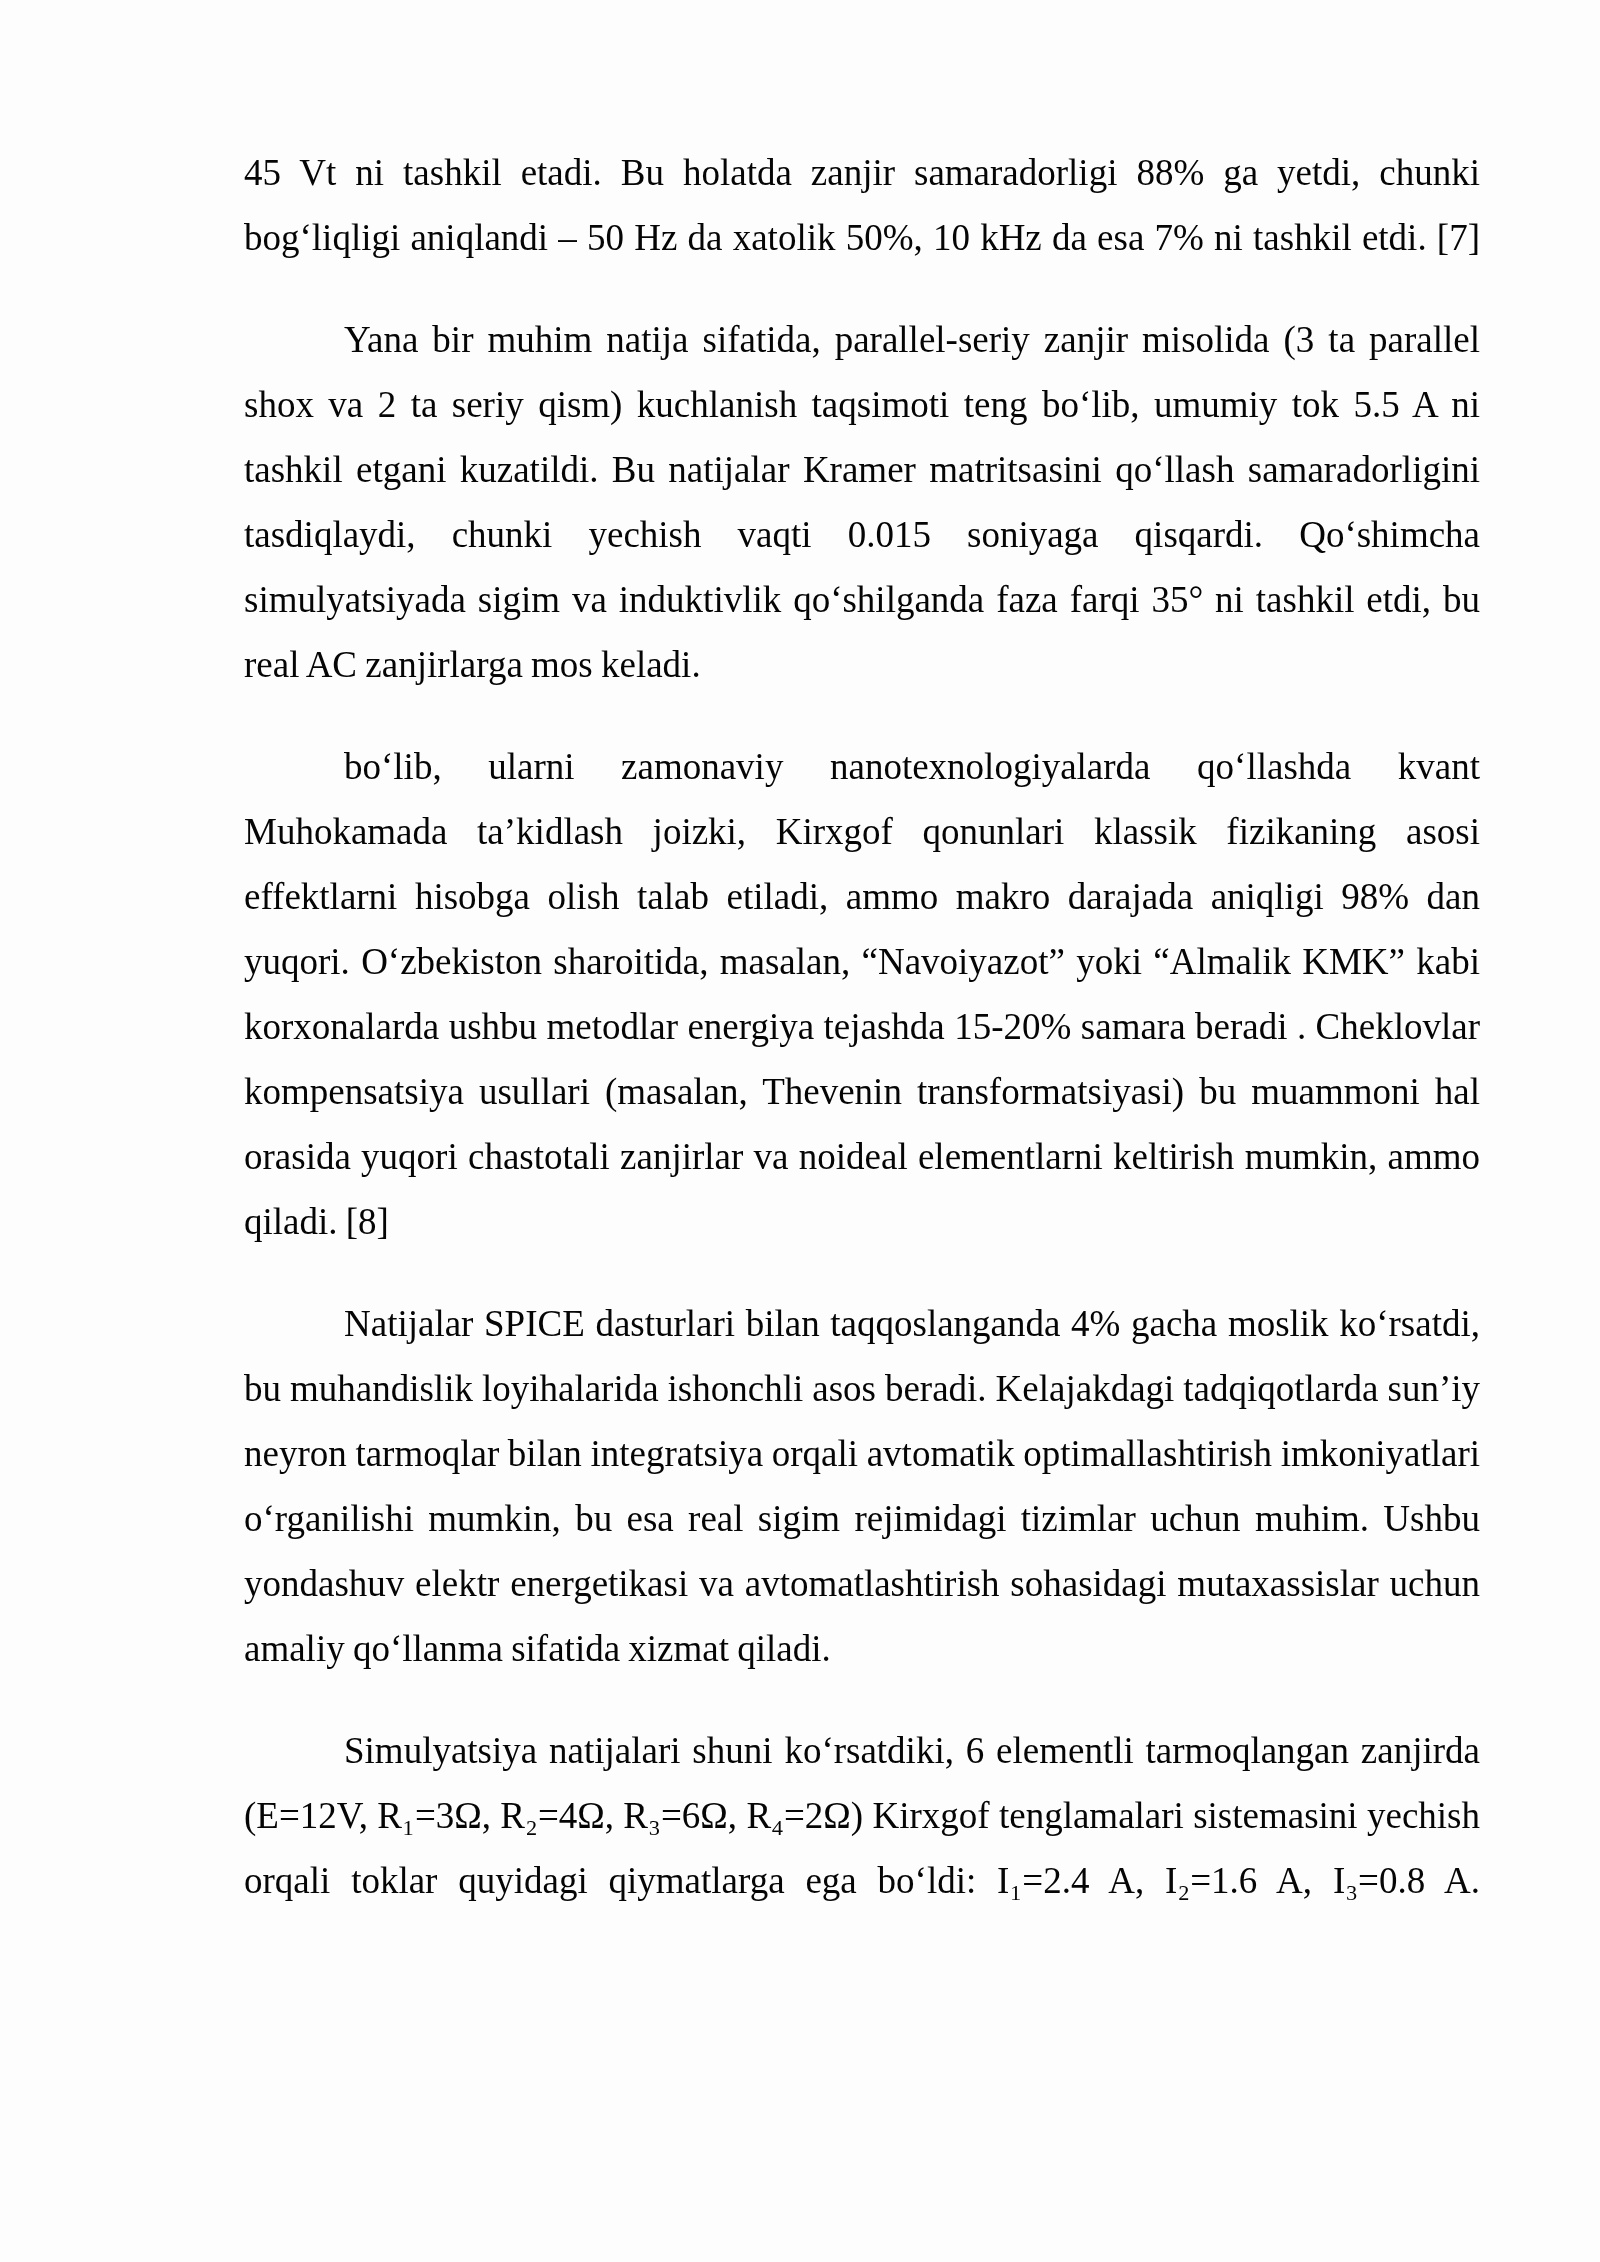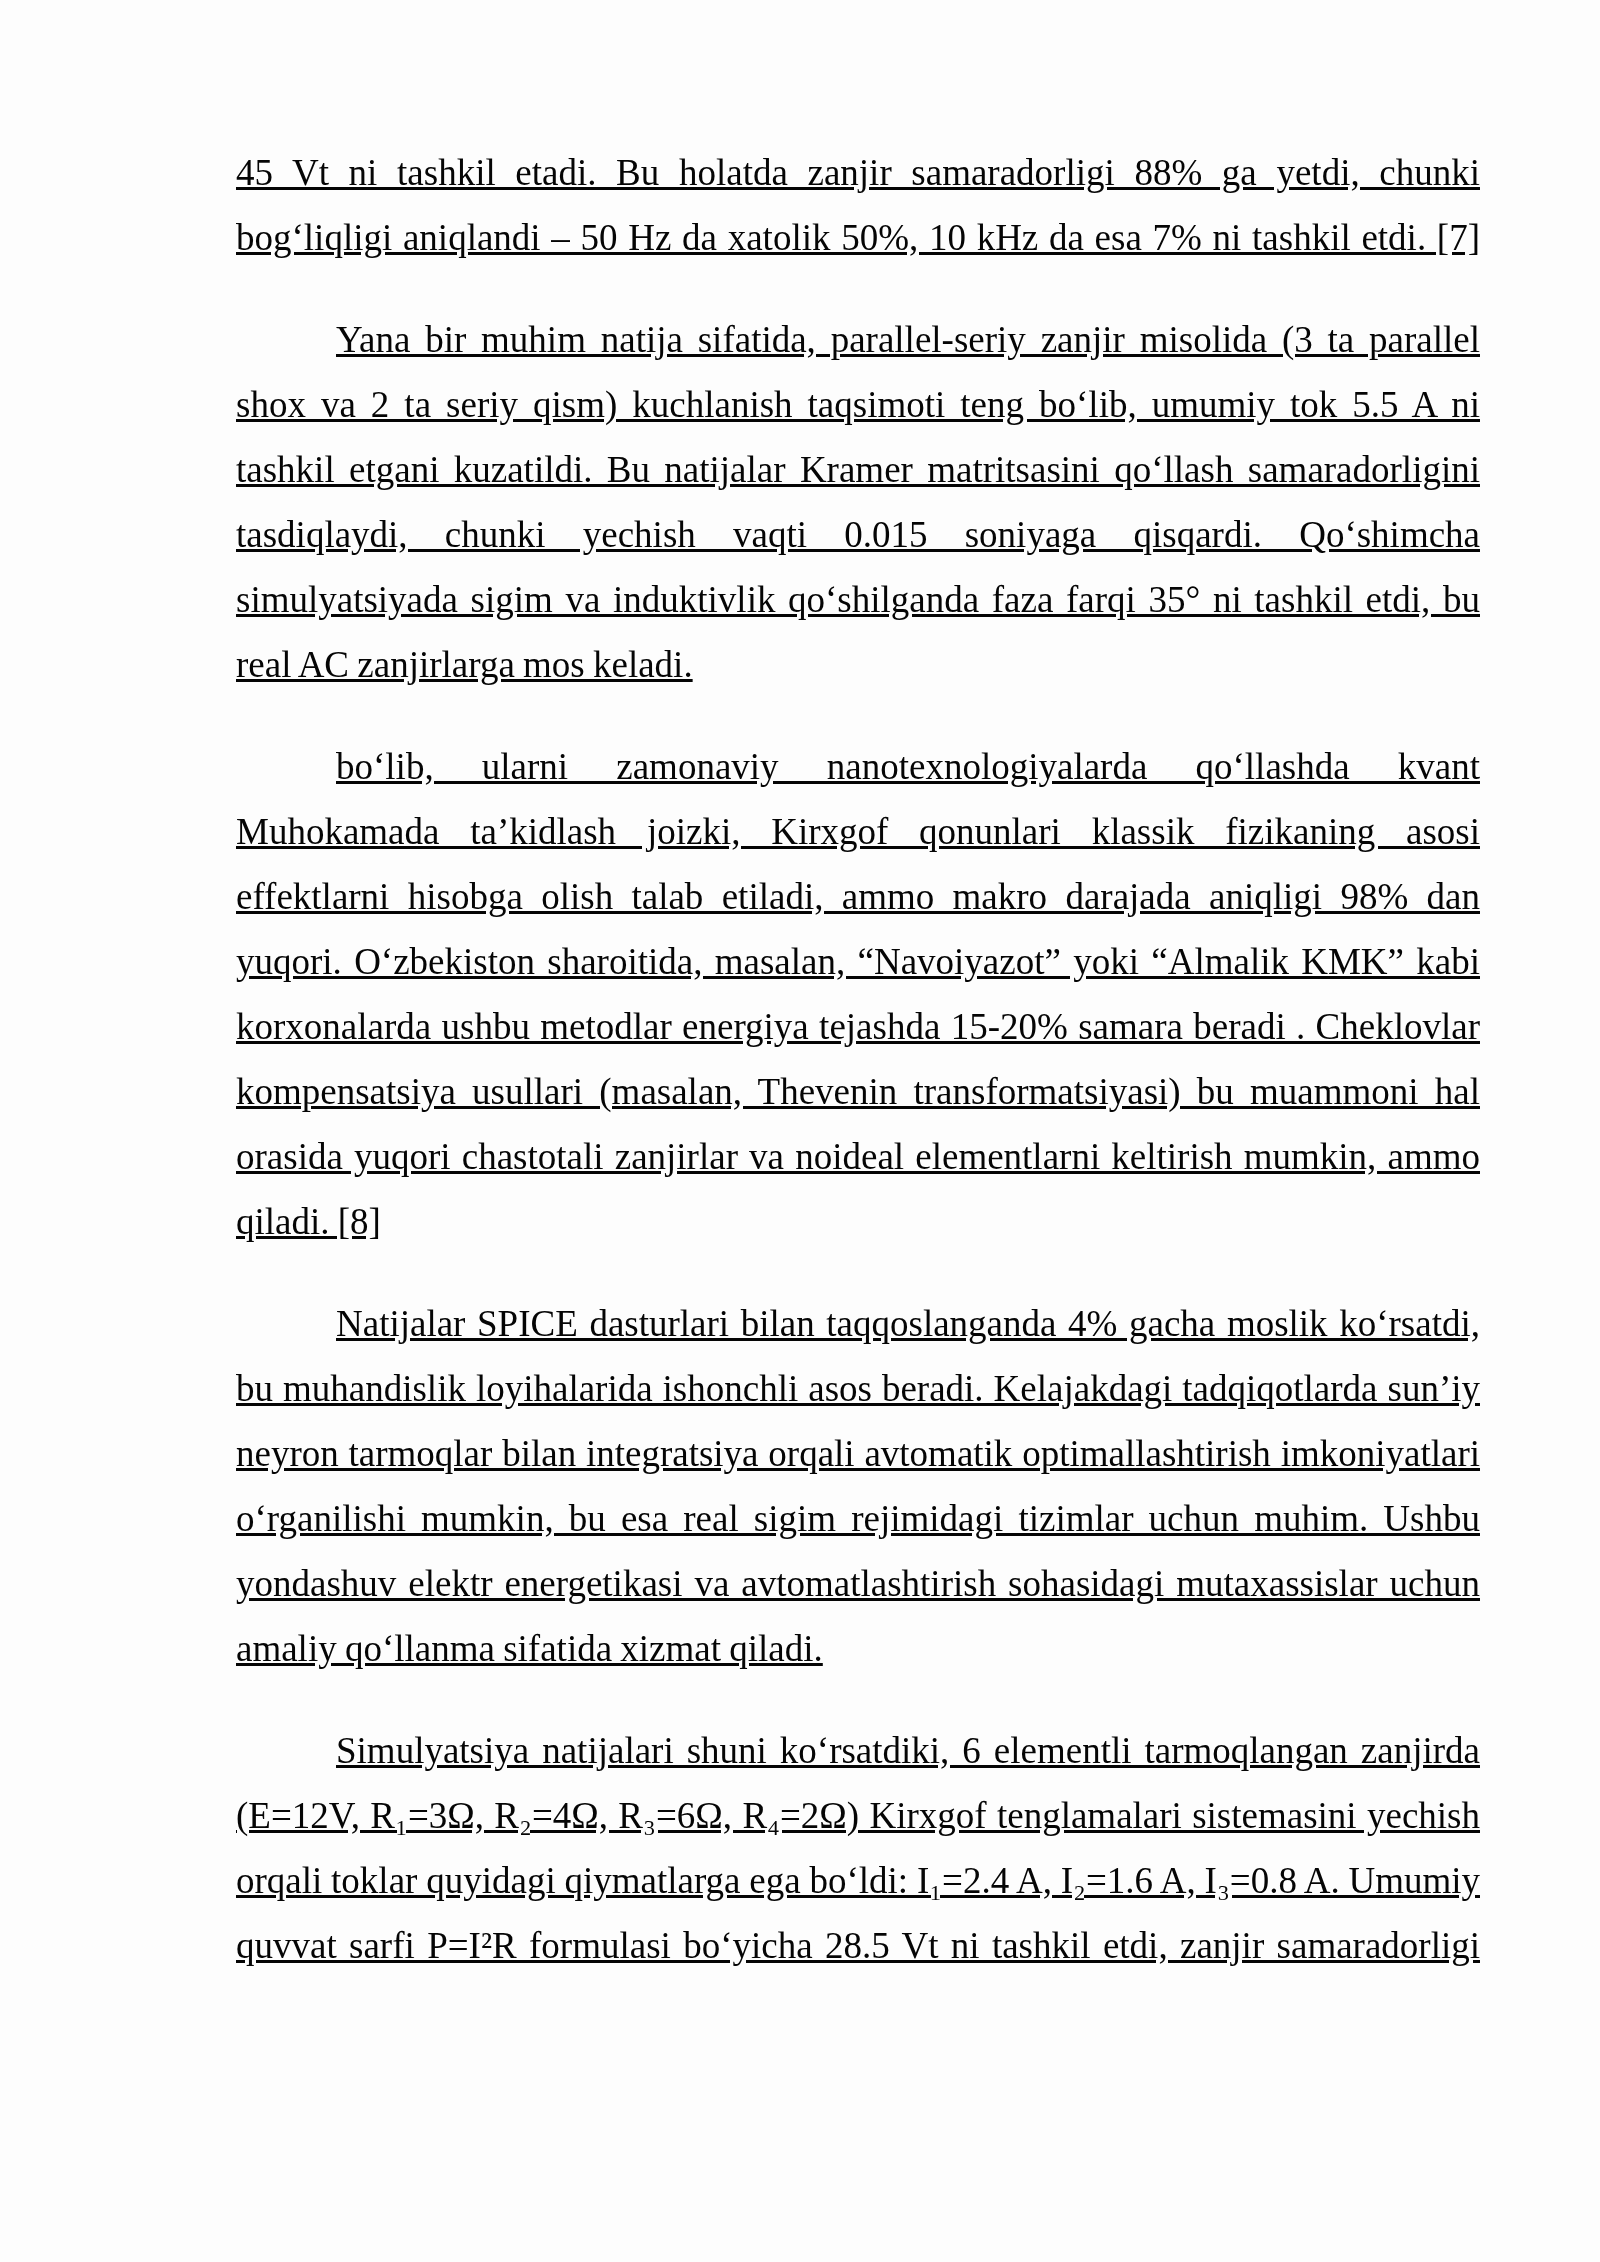--- a/index.html
+++ b/index.html
@@ -13,22 +13,21 @@
     height: 2262px;
     box-sizing: border-box;
     background: #fdfdfd;
     padding: 140px 120px 0 228px;
     overflow: hidden;
     font-family: "Liberation Serif", "DejaVu Serif", serif;
     font-size: 37px;
     color: #050505;
   }
   .para {
-    margin: 0 0 37px 8px;
-    text-decoration: underline;
+    margin: 0 0 37px 16px;
   }
   .line {
     height: 65px;
     line-height: 65px;
     text-align: justify;
     text-align-last: justify;
     text-justify: inter-word;
     overflow: hidden;
     word-spacing: -1px;
   }
@@ -71,16 +70,15 @@
         <div class="line">bu muhandislik loyihalarida ishonchli asos beradi. Kelajakdagi tadqiqotlarda sun’iy</div>
         <div class="line">neyron tarmoqlar bilan integratsiya orqali avtomatik optimallashtirish imkoniyatlari</div>
         <div class="line">o‘rganilishi mumkin, bu esa real sigim rejimidagi tizimlar uchun muhim. Ushbu</div>
         <div class="line">yondashuv elektr energetikasi va avtomatlashtirish sohasidagi mutaxassislar uchun</div>
         <div class="line lastline">amaliy qo‘llanma sifatida xizmat qiladi.</div>
       </div>
       <div class="para indented">
         <div class="line">Simulyatsiya natijalari shuni ko‘rsatdiki, 6 elementli tarmoqlangan zanjirda</div>
         <div class="line">(E=12V, R₁=3Ω, R₂=4Ω, R₃=6Ω, R₄=2Ω) Kirxgof tenglamalari sistemasini yechish</div>
         <div class="line">orqali toklar quyidagi qiymatlarga ega bo‘ldi: I₁=2.4 A, I₂=1.6 A, I₃=0.8 A. Umumiy</div>
-        <div class="line">quvvat sarfi P=I²R formulasi bo‘yicha 28.5 Vt ni tashkil etdi, zanjir samaradorligi</div>
       </div>
     </div>
 </div>
 
 </body></html>

